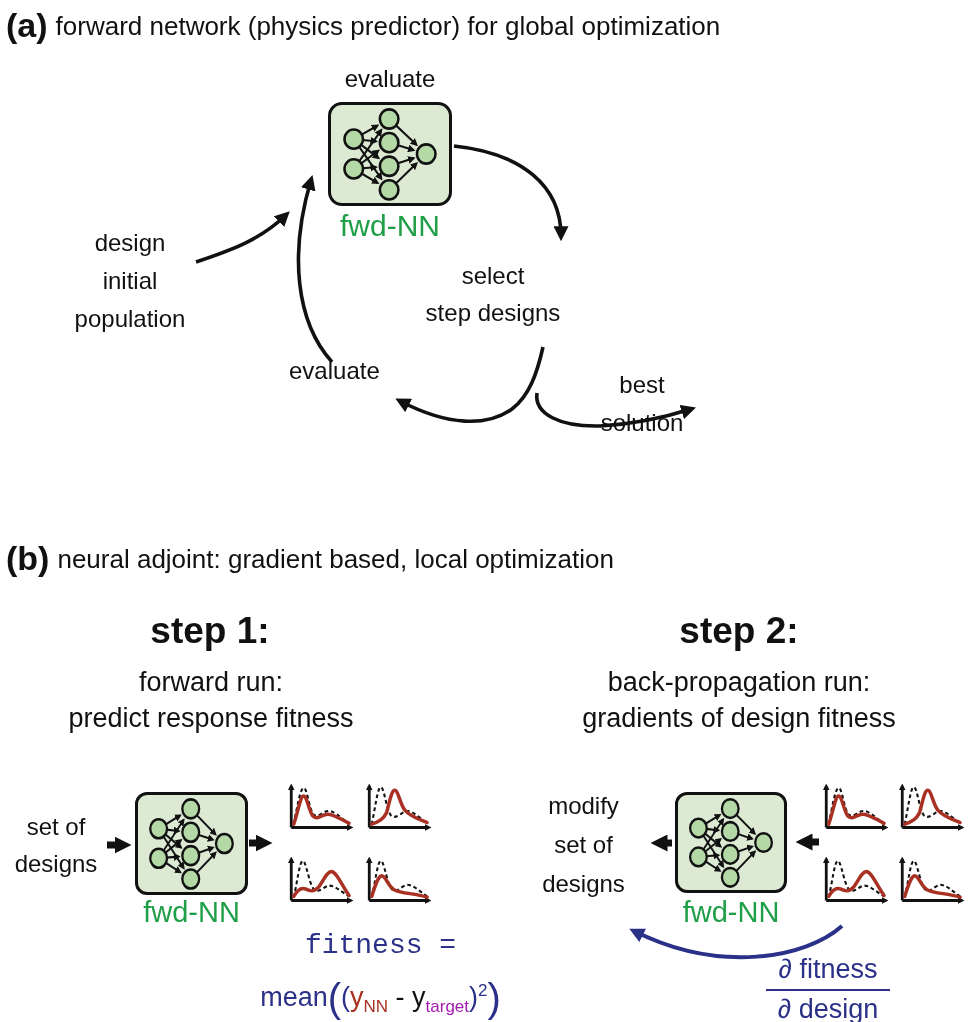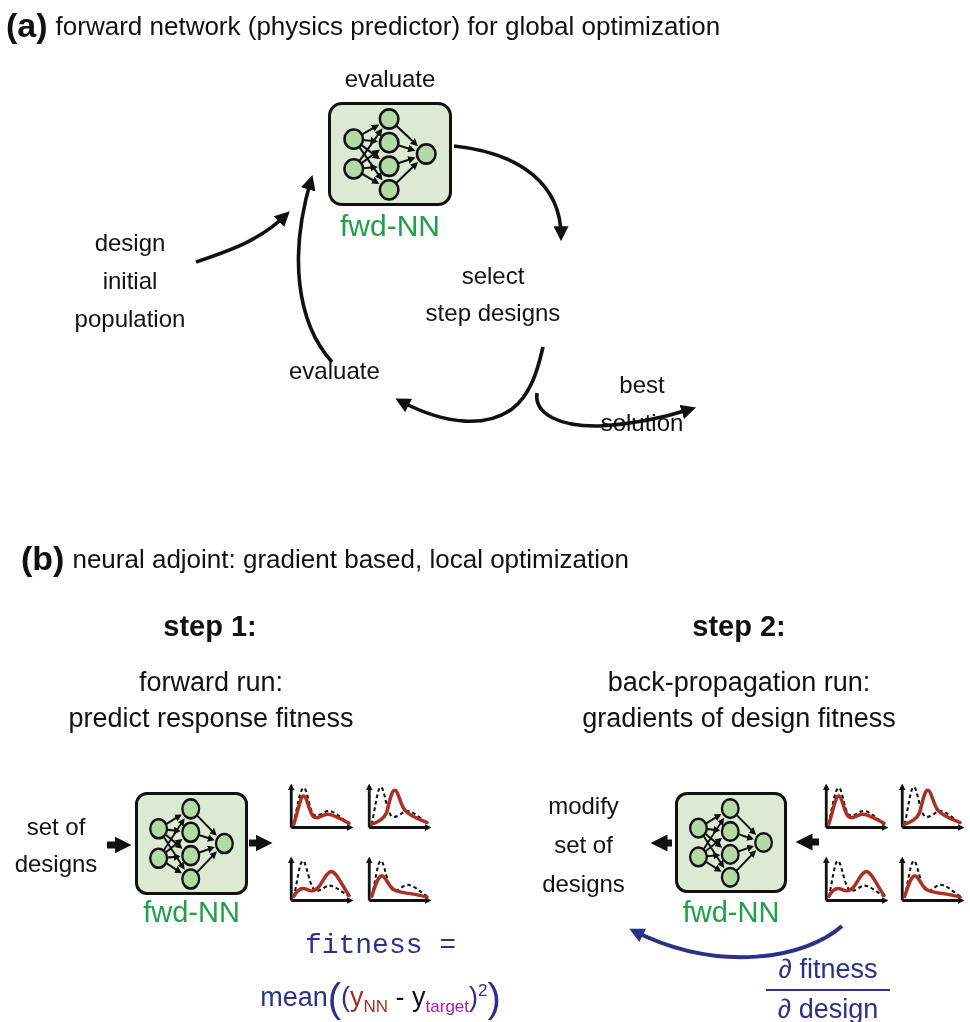--- a/index.html
+++ b/index.html
@@ -19,21 +19,21 @@
 
   .nn-box {
     background:var(--box_fill);
     border:3.5px solid #111;
     border-radius:14px;
   }
   .nn-box svg { position:absolute; left:0; top:0; width:100%; height:100%; }
 
   .fwdnn { font-size:30px; font-weight:500; }
 
-  .step-head { font-size:29px; font-weight:bold; }
+  .step-head { font-size:37px; font-weight:bold; }
   .step-sub  { font-size:27px; line-height:36px; }
 
   .overlay { left:0; top:0; pointer-events:none; }
   .loop     { fill:none; stroke:#111; stroke-width:3.6; marker-end:url(#mLoop); }
   .thick    { fill:none; stroke:#111; stroke-width:7;   marker-end:url(#mThick); }
   .navyline { fill:none; stroke:var(--navy); stroke-width:4; marker-end:url(#mNavy); }
 
   .fitness { font-size:27px; color:var(--navy); }
   .fitness .l1 { font-size:28px; margin-bottom:20px;font-family:Liberation Mono, monospace; }
   .fitness sub { font-size:17px; }
@@ -120,21 +120,21 @@
   <div>step designs</div>
 </div>
 
 <div class="abs lbl" style="left:289px; top:352px;">evaluate</div>
 
 <div class="abs ctr lbl" style="left:590px; top:366px; width:104px; line-height:38px;">
   <div>best</div>
   <div>solution</div>
 </div>
 
-<div class="abs fig-title" style="left:21px; top:539px;">
+<div class="abs fig-title" style="left:6px; top:539px;">
   <span class="tag">(b)</span><span>neural adjoint: gradient based, local optimization</span>
 </div>
 
 <div class="abs ctr step-head" style="left:110px; top:610px; width:200px;">step 1:</div>
 <div class="abs ctr step-sub" style="left:30px; top:664px; width:362px;">
   <div>forward run:</div>
   <div>predict response fitness</div>
 </div>
 
 <div class="abs ctr step-head" style="left:639px; top:610px; width:200px;">step 2:</div>

